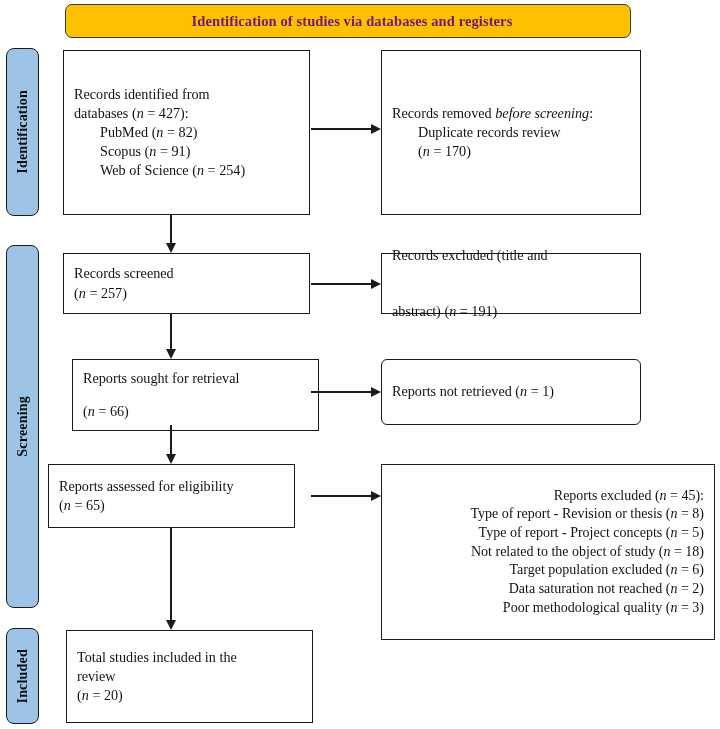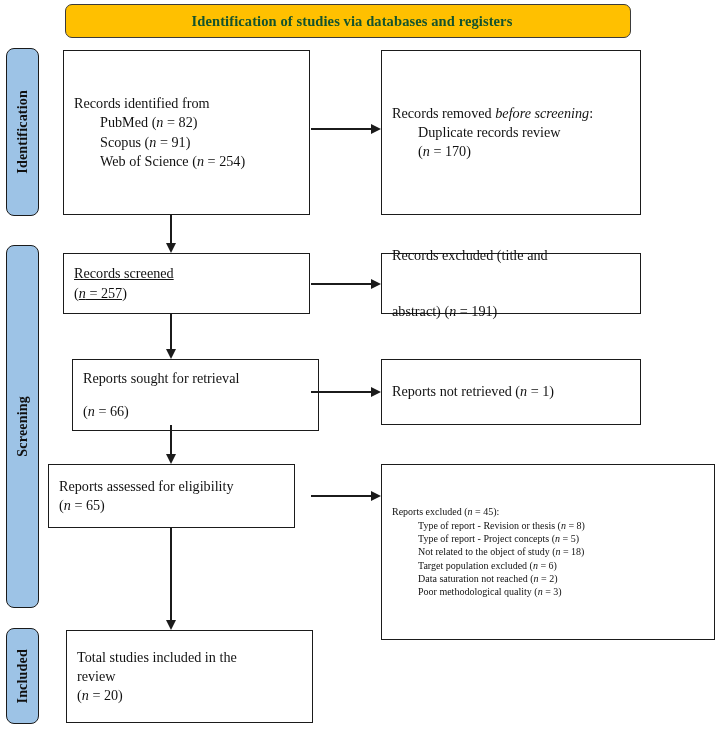--- a/index.html
+++ b/index.html
@@ -36,21 +36,21 @@
     border-radius: 7px;
     display: flex;
     align-items: center;
     justify-content: center;
     box-sizing: border-box;
   }
   .banner-text {
     font-weight: bold;
     font-size: 14.5px;
     letter-spacing: 0.1px;
-    color: #14532d;
+    color: #701a75;
     white-space: nowrap;
     margin-left: 8px;
   }
 
   
   .stage {
     position: absolute;
     left: 6px;
     width: 33px;
     background: #9DC3E6;
@@ -88,31 +88,31 @@
   .box p {
     margin: 0;
     font-size: 14.2px;
     line-height: 1.34;
     color: #111111;
   }
   .ind1 { padding-left: 26px; }
 
   
   .box-identified { left: 63px; top: 50px;  width: 247px; height: 165px; }
-  .box-screened   { left: 63px; top: 253px; width: 247px; height: 61px; text-decoration: underline;  }
+  .box-screened   { left: 63px; top: 253px; width: 247px; height: 61px;  }
   .box-sought     { left: 72px; top: 359px; width: 247px; height: 72px; gap: 14px;  }
   .box-assessed   { left: 48px; top: 464px; width: 247px; height: 64px;  }
   .box-included   { left: 66px; top: 630px; width: 247px; height: 93px;  }
 
   
   .box-removed    { left: 381px; top: 50px;  width: 260px; height: 165px; }
   .box-excl-ta    { left: 381px; top: 253px; width: 260px; height: 61px; gap: 36px;  }
-  .box-notretr    { left: 381px; top: 359px; width: 260px; height: 66px;  }
+  .box-notretr    { left: 381px; top: 359px; width: 260px; height: 66px; border-radius: 6px;  }
   .box-excl-list  { left: 381px; top: 464px; width: 334px; height: 176px; }
-  .box-excl-list p { font-size: 10px; line-height: 1.33; white-space: nowrap; }
+  .box-excl-list p { font-size: 14px; line-height: 1.33; white-space: nowrap; text-align: right; }
 
   .box-identified p,
   .box-removed p { font-size: 14.2px; }
 
   .box-notretr { justify-content: center; }
 
   em.n { font-style: italic; }
 
   
   .arrow-v {
@@ -174,20 +174,21 @@
   </div>
   <div class="stage stage-screening">
     <span class="stage-text">Screening</span>
   </div>
   <div class="stage stage-included">
     <span class="stage-text">Included</span>
   </div>
 
   <div class="box box-identified">
     <p>Records identified from</p>
+    <p>databases (<em class="n">n</em> = 427):</p>
     <p class="ind1">PubMed (<em class="n">n</em> = 82)</p>
     <p class="ind1">Scopus (<em class="n">n</em> = 91)</p>
     <p class="ind1">Web of Science (<em class="n">n</em> = 254)</p>
   </div>
 
   <div class="box box-removed">
     <p>Records removed <em>before screening</em>:</p>
     <p class="ind1">Duplicate records review</p>
     <p class="ind1">(<em class="n">n</em> = 170)</p>
   </div>

